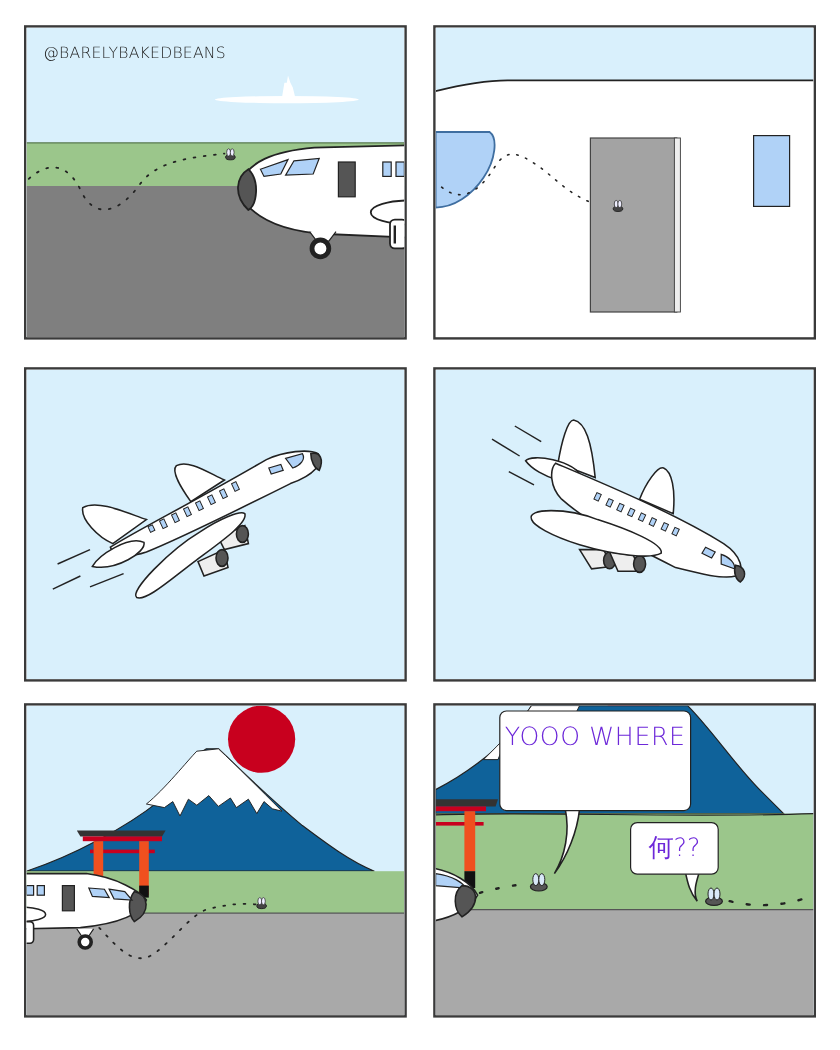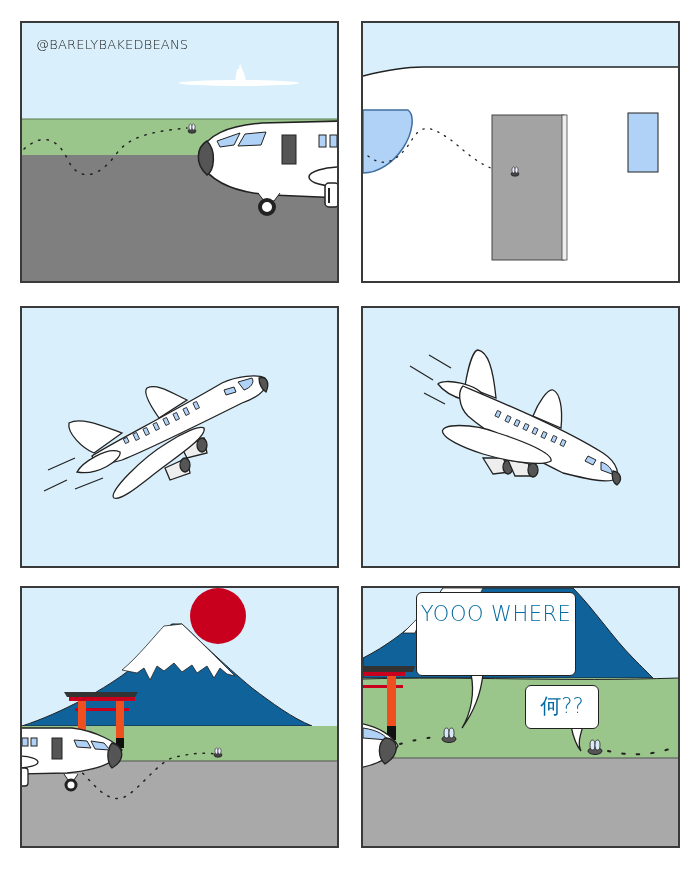--- a/index.html
+++ b/index.html
@@ -6,21 +6,21 @@
   body { width:700px; height:875px; position:relative; overflow:hidden; font-family:"DejaVu Sans", sans-serif; }
   .panel { position:absolute; box-sizing:border-box; border:2px solid #3a3a3a; overflow:hidden; }
   .panel svg { position:absolute; left:0; top:0; width:100%; height:100%; display:block; }
   #p1 { left:20px; top:21px; width:319px; height:262px; }
   #p2 { left:361px; top:21px; width:319px; height:262px; }
   #p3 { left:20px; top:306px; width:319px; height:262px; }
   #p4 { left:361px; top:306px; width:319px; height:262px; }
   #p5 { left:20px; top:586px; width:319px; height:262px; }
   #p6 { left:361px; top:586px; width:319px; height:262px; }
   .credit { position:absolute; left:14px; top:14px; font-family:"DejaVu Sans", sans-serif; font-size:13px; letter-spacing:0.2px; color:#222; font-weight:300; }
-  .bubble { position:absolute; background:#fff; border:1.5px solid #222; border-radius:6px; box-sizing:border-box; text-align:center; color:#0369a1; font-family:"DejaVu Sans", sans-serif; font-weight:300; }
+  .bubble { position:absolute; background:#fff; border:1.5px solid #222; border-radius:6px; box-sizing:border-box; text-align:center; color:#6d28d9; font-family:"DejaVu Sans", sans-serif; font-weight:300; }
   .bubble1 { left:53px; top:4px; width:160px; height:84px; font-size:21px; line-height:38px; padding-top:2px; letter-spacing:0.5px; }
   .bubble2 { left:162px; top:97px; width:74px; height:44px; font-size:21px; line-height:40px; }
 </style>
 </head>
 <body>
 
 <div class="panel" id="p1">
   <svg viewBox="0 0 315 258">
     <rect x="0" y="0" width="315" height="258" fill="#d9f0fc"></rect>
 

